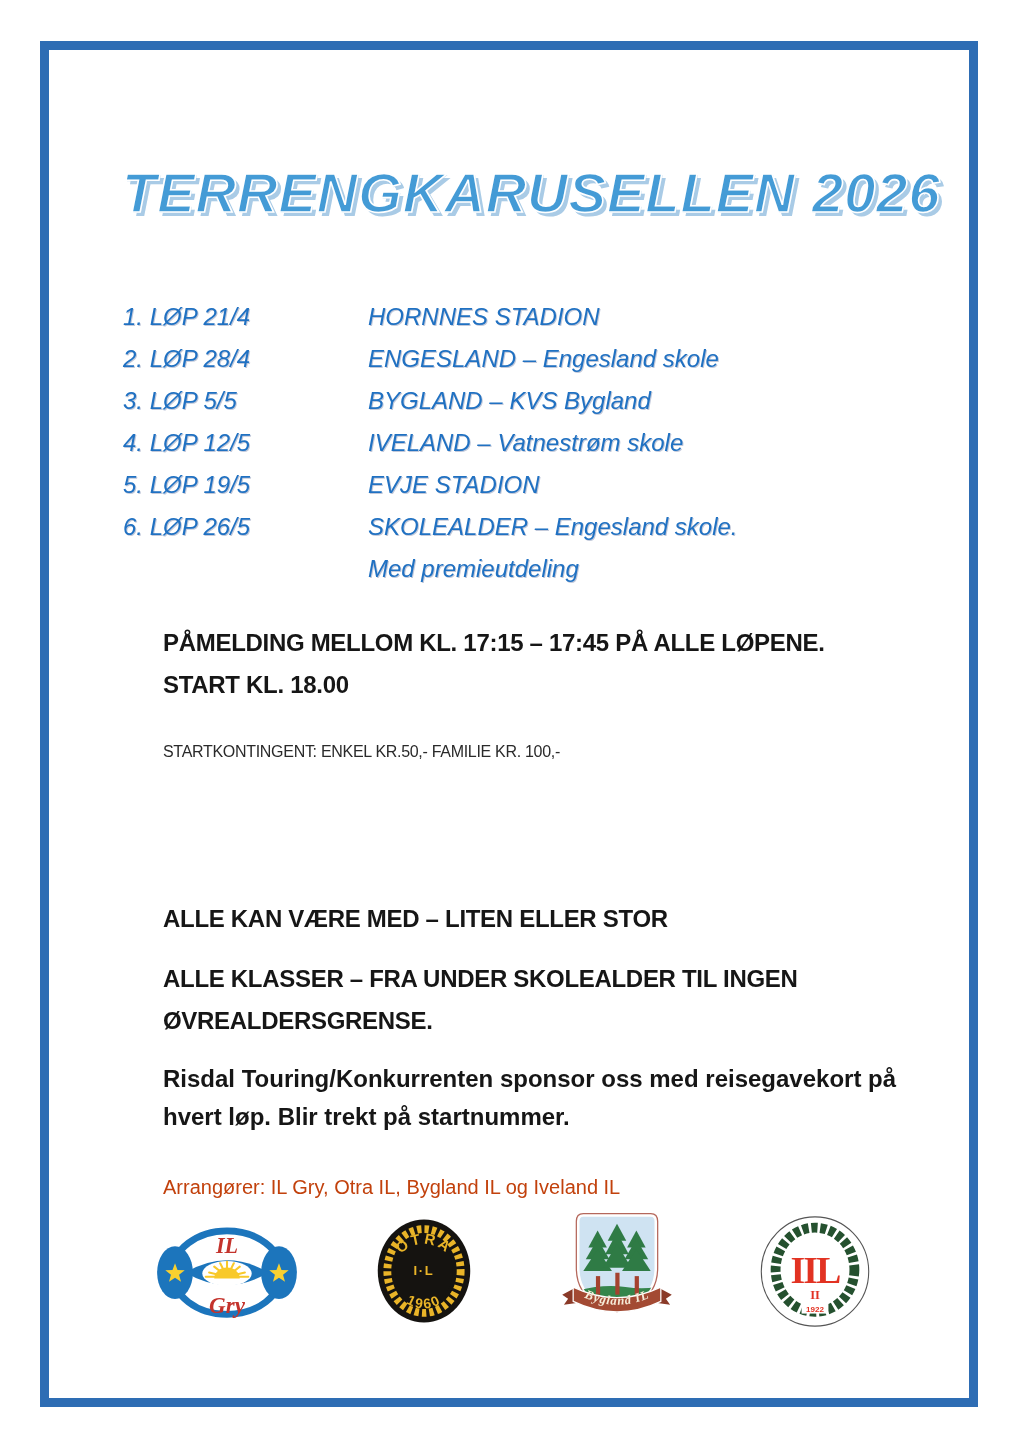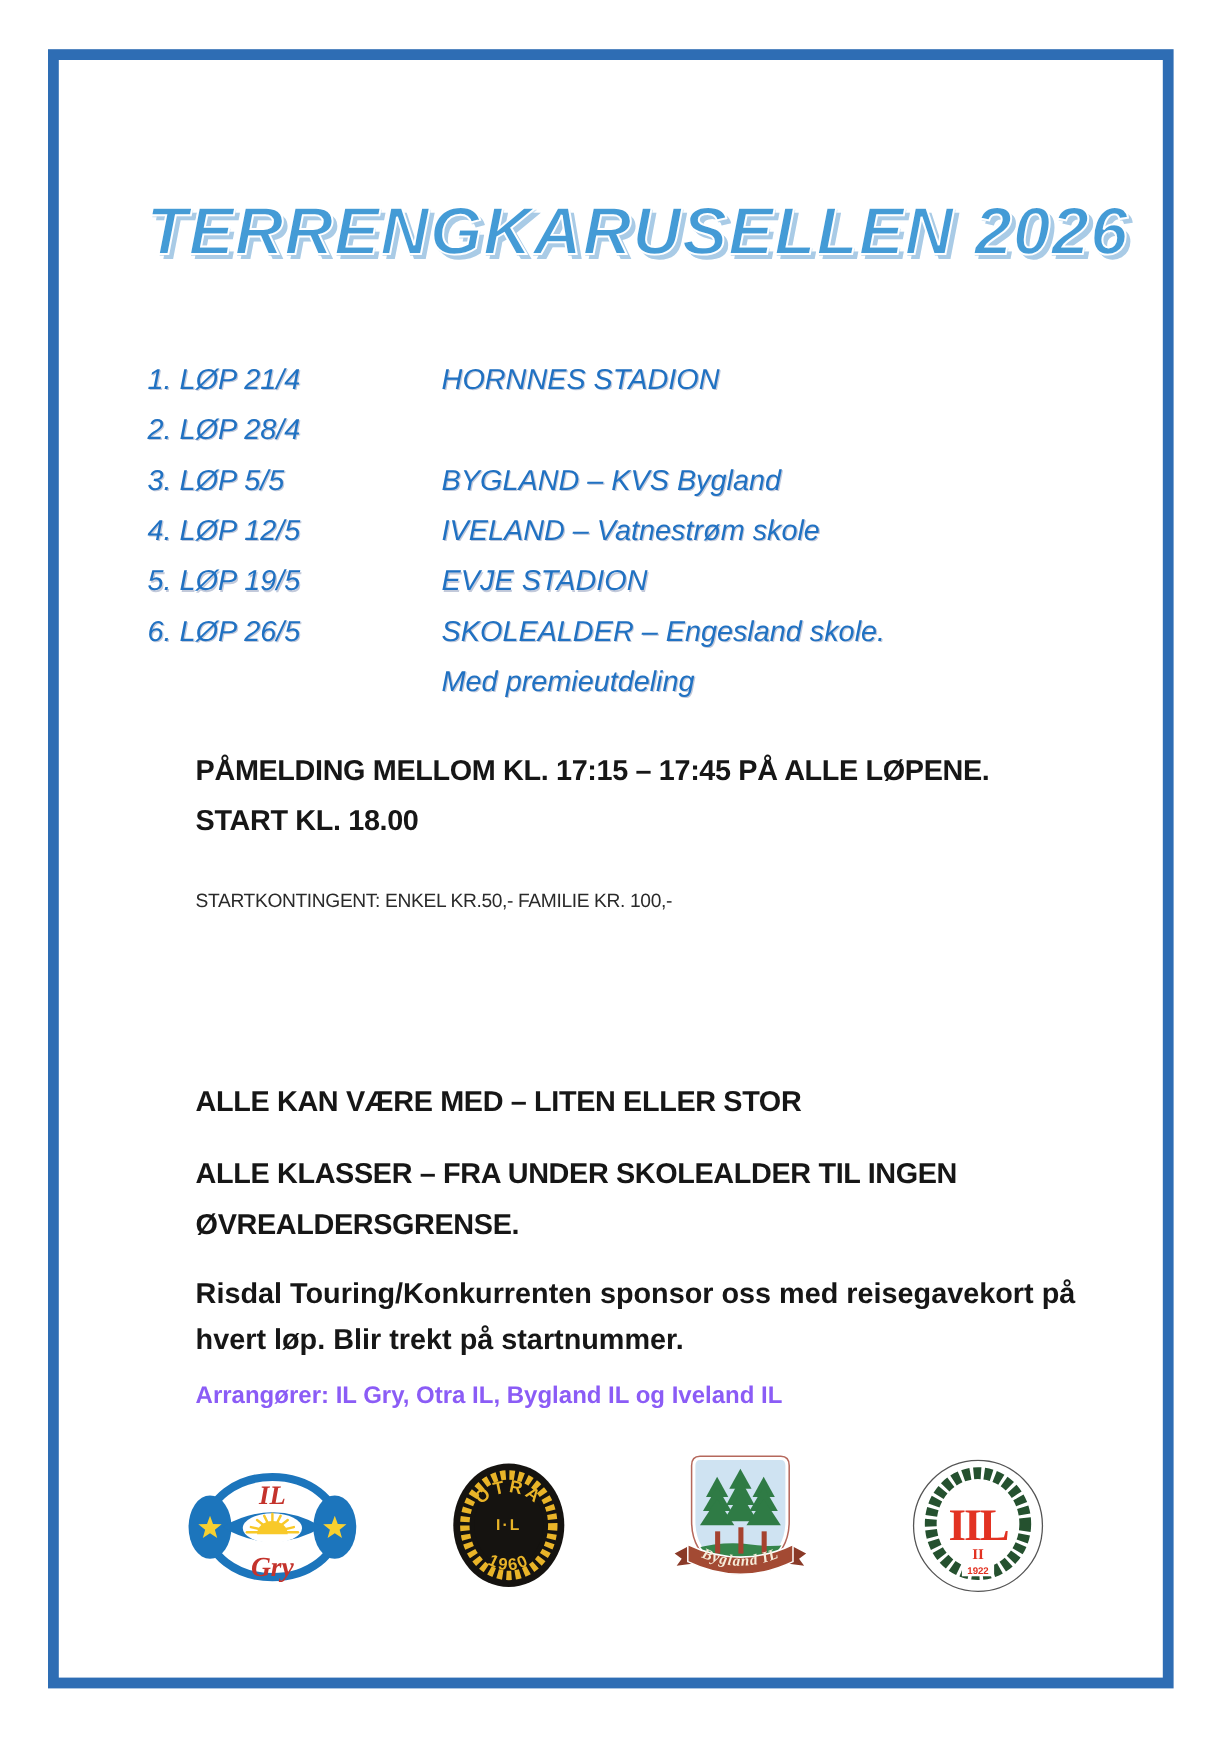--- a/index.html
+++ b/index.html
@@ -33,21 +33,21 @@
   .schedule .loc{flex:1;}
   .blk{position:absolute;left:123px;width:790px;color:#161616;margin-left:40px;}
   .b24{font-size:24px;font-weight:bold;letter-spacing:-0.3px;line-height:42px;}
   .r24{font-size:16px;font-weight:normal;letter-spacing:-0.3px;line-height:42px;color:#2a2a2a;}
   .reg{top:622px;}
   .fee{top:731px;}
   .min{top:789px;}
   .everyone{top:898px;}
   .classes{top:958px;}
   .sponsor{top:1060px;font-size:24px;font-weight:bold;line-height:38px;letter-spacing:0;}
-  .organizers{top:1152px;font-size:20px;font-weight:bold;color:#8b5cf6;}
+  .organizers{top:1176px;font-size:20px;font-weight:normal;color:#c2410c;}
   .logo{position:absolute;}
   .logo svg{display:block;width:100%;height:100%;}
   .logo-gry{left:152px;top:1224px;width:150px;height:98px;}
   .logo-otra{left:376px;top:1217px;width:96px;height:108px;}
   .logo-bygland{left:558px;top:1204px;width:118px;height:124px;}
   .logo-iveland{left:758px;top:1216px;width:114px;height:111px;}
 </style>
 </head>
 <body>
 
@@ -57,20 +57,21 @@
 
   <div class="poster-title">TERRENGKARUSELLEN 2026</div>
 
   <div class="schedule">
     <div class="row">
       <span class="date">1. LØP 21/4</span>
       <span class="loc">HORNNES STADION</span>
     </div>
     <div class="row">
       <span class="date">2. LØP 28/4</span>
+      <span class="loc">ENGESLAND – Engesland skole</span>
     </div>
     <div class="row">
       <span class="date">3. LØP 5/5</span>
       <span class="loc">BYGLAND – KVS Bygland</span>
     </div>
     <div class="row">
       <span class="date">4. LØP 12/5</span>
       <span class="loc">IVELAND – Vatnestrøm skole</span>
     </div>
     <div class="row">

